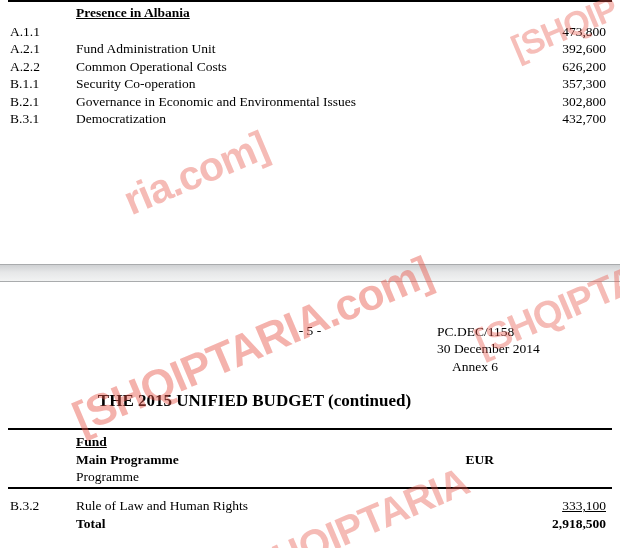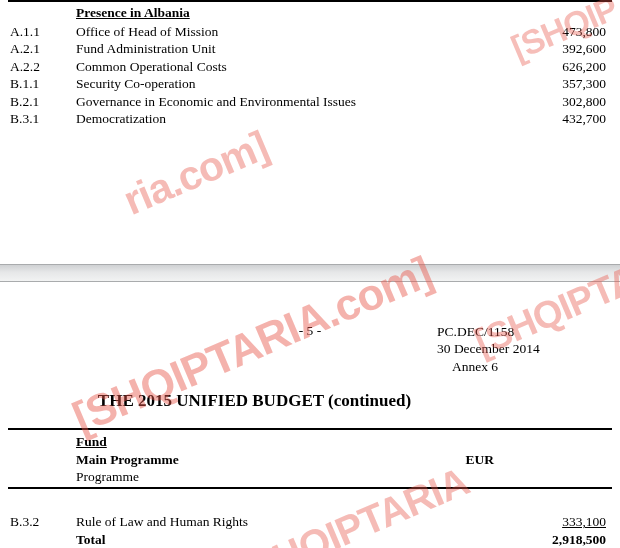--- a/index.html
+++ b/index.html
@@ -210,21 +210,20 @@
 
     <div class="row" style="top:4px;">
       <span class="c-code"></span>
       <span class="c-name hdr-name">Presence in Albania</span>
       <span class="c-amt"></span>
     </div>
 
     <div style="position:absolute; left:0; top:23px; width:620px;">
       <div class="row">
         <span class="c-code">A.1.1</span>
-        <span class="c-name">Office of Head of Mission</span>
         <span class="c-amt">473,800</span>
       </div>
       <div class="row">
         <span class="c-code">A.2.1</span>
         <span class="c-name">Fund Administration Unit</span>
         <span class="c-amt">392,600</span>
       </div>
       <div class="row">
         <span class="c-code">A.2.2</span>
         <span class="c-name">Common Operational Costs</span>
@@ -277,21 +276,21 @@
       <span class="c-amt bold">EUR</span>
     </div>
     <div class="row">
       <span class="c-name">Programme</span>
     </div>
   </div>
 
   <div class="tbl-rule rule-b"></div>
 
   <div class="foot-block">
-    <div class="row" style="margin-top:20px;">
+    <div class="row" style="margin-top:4px;">
       <span class="c-code">B.3.2</span>
       <span class="c-name">Rule of Law and Human Rights</span>
       <span class="c-amt amt-ul">333,100</span>
     </div>
     <div class="row">
       <span class="c-code"></span>
       <span class="c-name bold">Total</span>
       <span class="c-amt bold">2,918,500</span>
     </div>
   </div>

